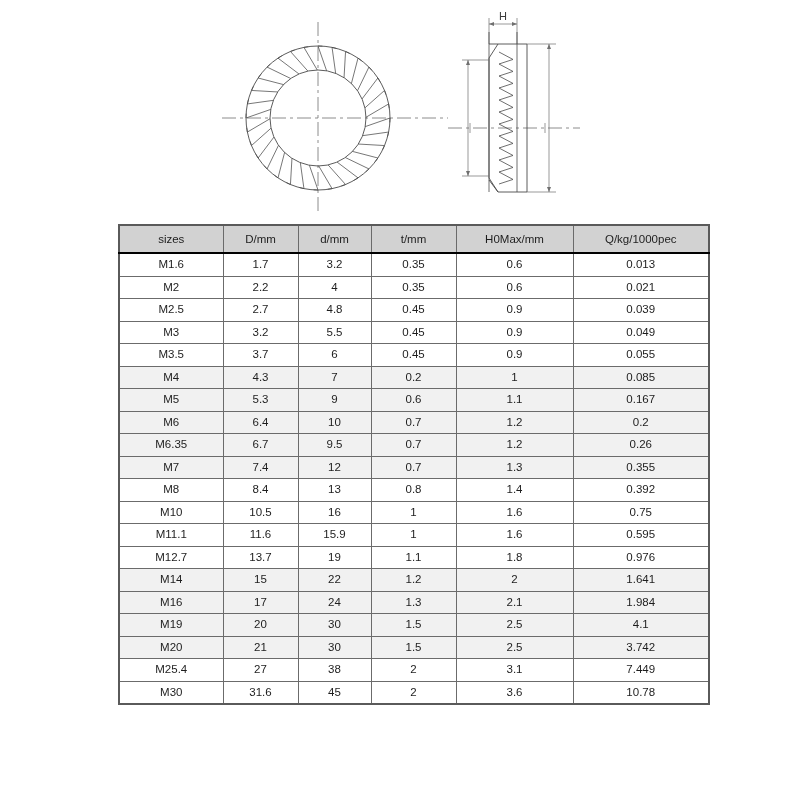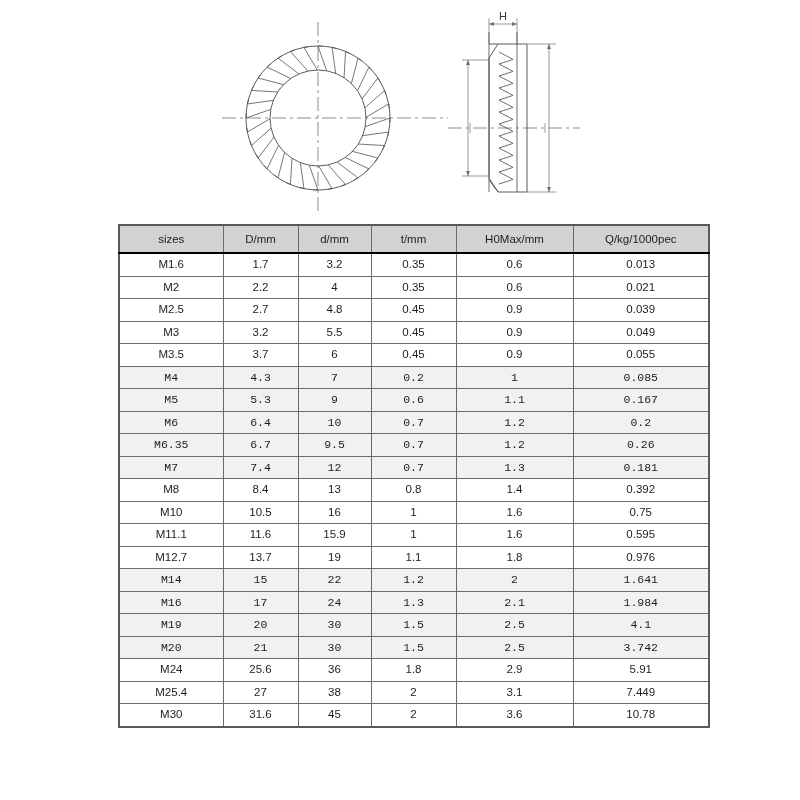--- a/index.html
+++ b/index.html
@@ -66,21 +66,20 @@
   }
   table.spec thead th {
     background: #d2d2d2;
     font-weight: normal;
     height: 26px;
     line-height: 26px;
     border-bottom: 2px solid #000000;
   }
   table.spec tbody tr.shade td {
     background: #f1f1f1;
-    font-family: Liberation Mono, monospace;
   }
   table.spec tbody tr.plain td {
     background: #ffffff;
   }
 </style>
 </head>
 <body>
 
 <div id="drawing-area">
   <svg id="drawing-svg" width="800" height="215" viewBox="0 0 800 215">
@@ -304,21 +303,21 @@
           <td>0.7</td>
           <td>1.2</td>
           <td>0.26</td>
         </tr>
         <tr class="shade">
           <td>M7</td>
           <td>7.4</td>
           <td>12</td>
           <td>0.7</td>
           <td>1.3</td>
-          <td>0.181</td>
+          <td>0.355</td>
         </tr>
         <tr class="plain">
           <td>M8</td>
           <td>8.4</td>
           <td>13</td>
           <td>0.8</td>
           <td>1.4</td>
           <td>0.392</td>
         </tr>
         <tr class="plain">
@@ -371,28 +370,20 @@
         </tr>
         <tr class="shade">
           <td>M20</td>
           <td>21</td>
           <td>30</td>
           <td>1.5</td>
           <td>2.5</td>
           <td>3.742</td>
         </tr>
         <tr class="plain">
-          <td>M24</td>
-          <td>25.6</td>
-          <td>36</td>
-          <td>1.8</td>
-          <td>2.9</td>
-          <td>5.91</td>
-        </tr>
-        <tr class="plain">
           <td>M25.4</td>
           <td>27</td>
           <td>38</td>
           <td>2</td>
           <td>3.1</td>
           <td>7.449</td>
         </tr>
         <tr class="plain">
           <td>M30</td>
           <td>31.6</td>

